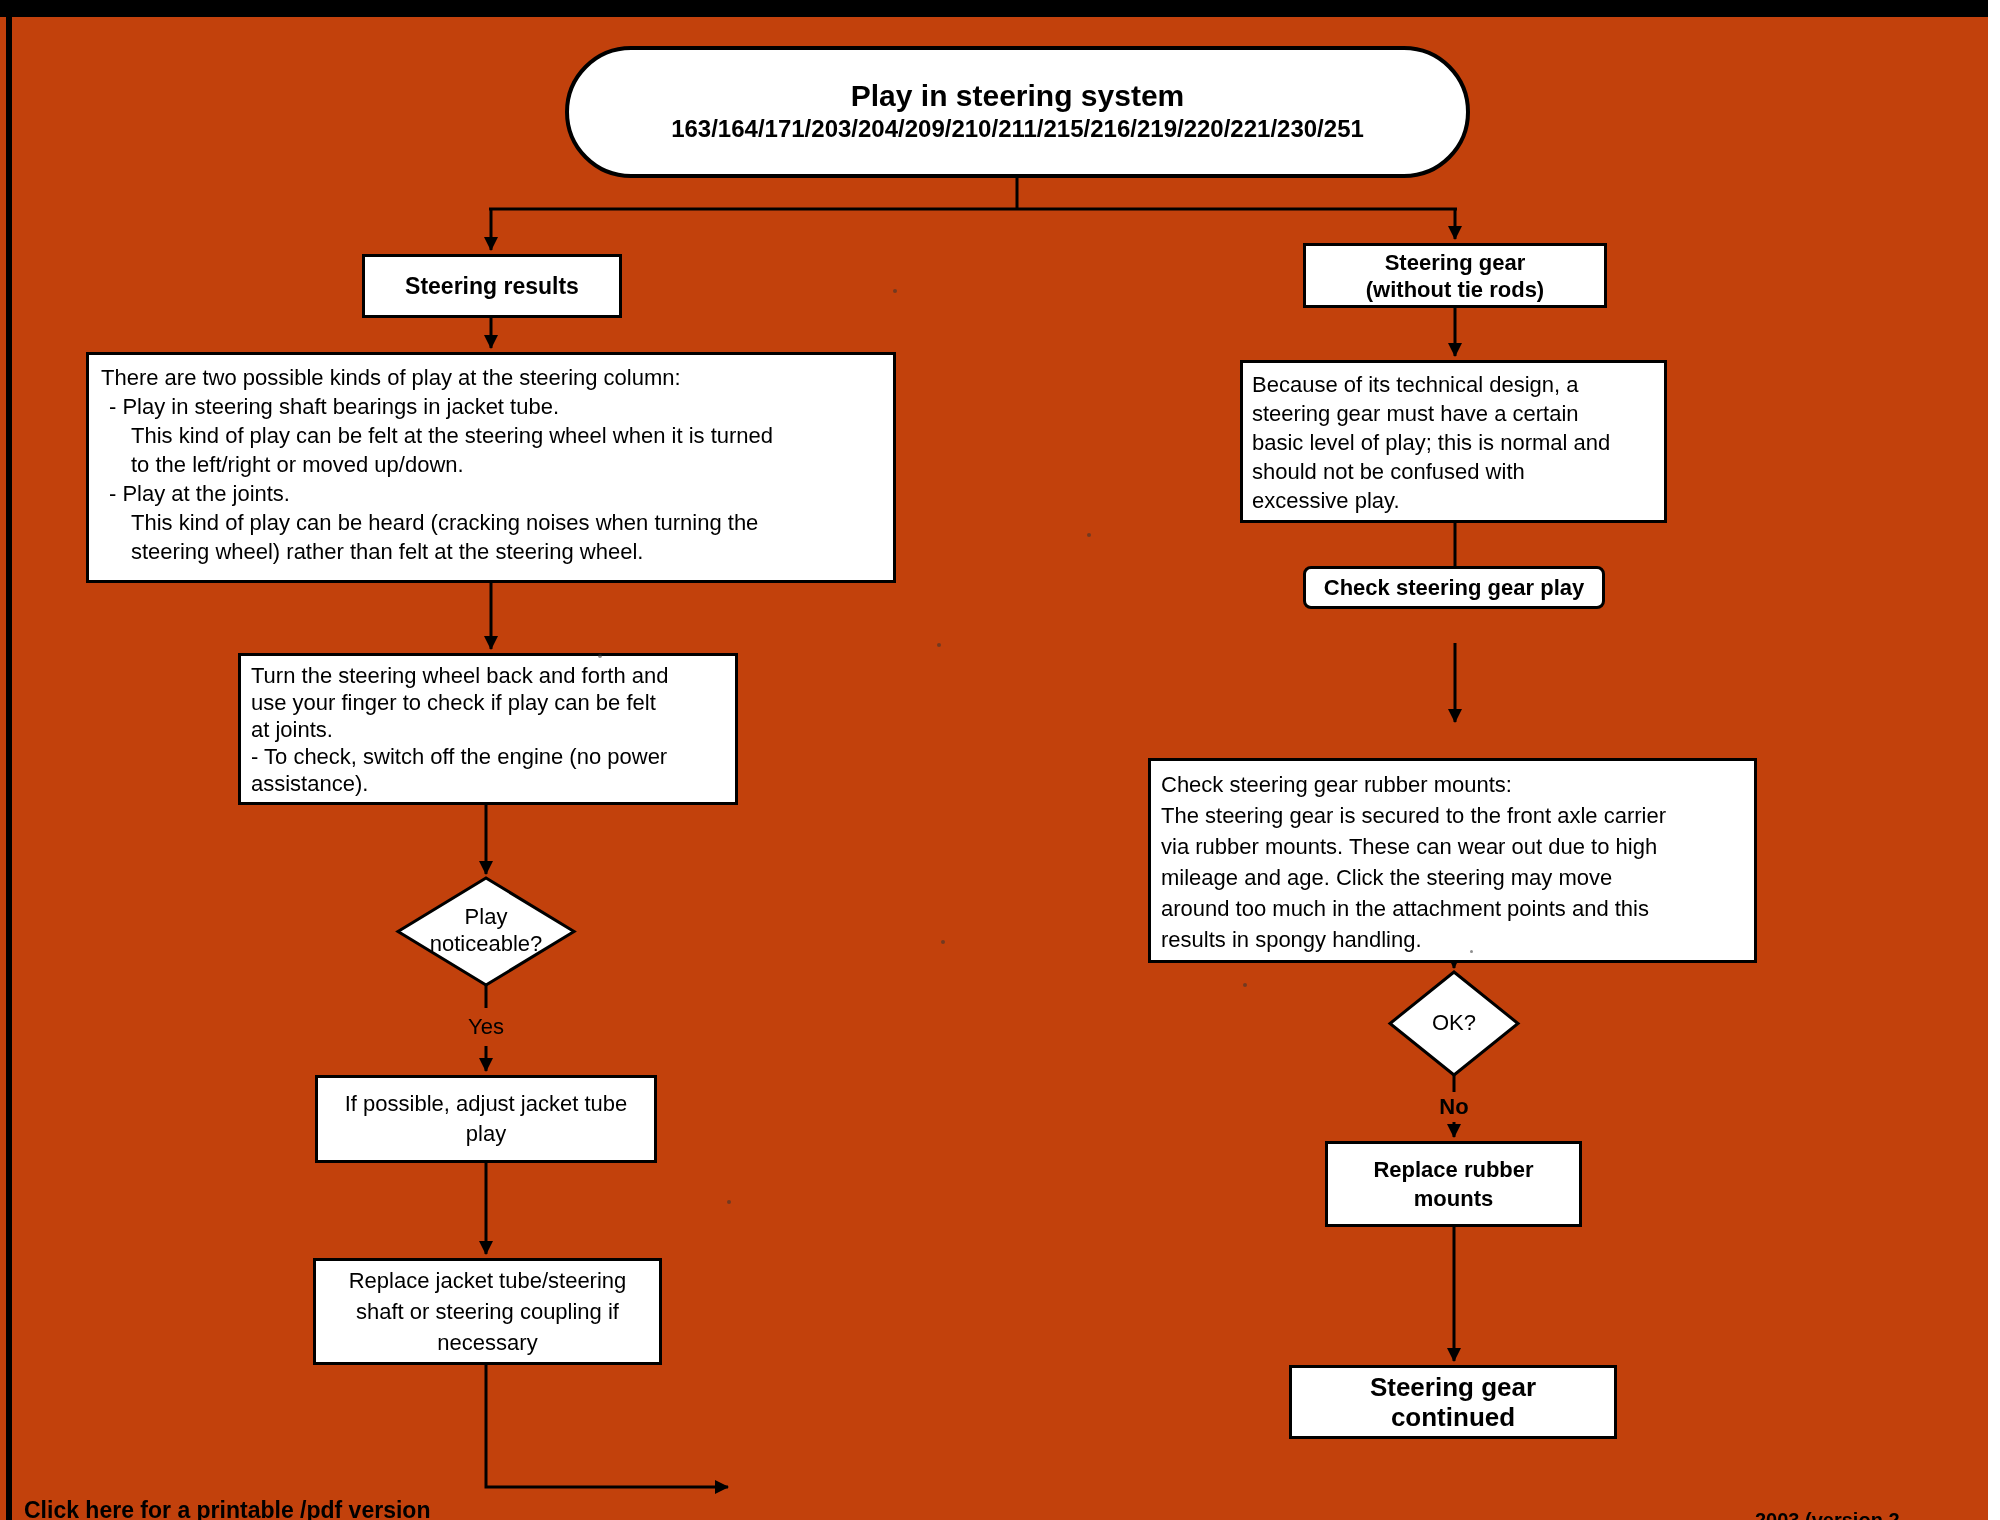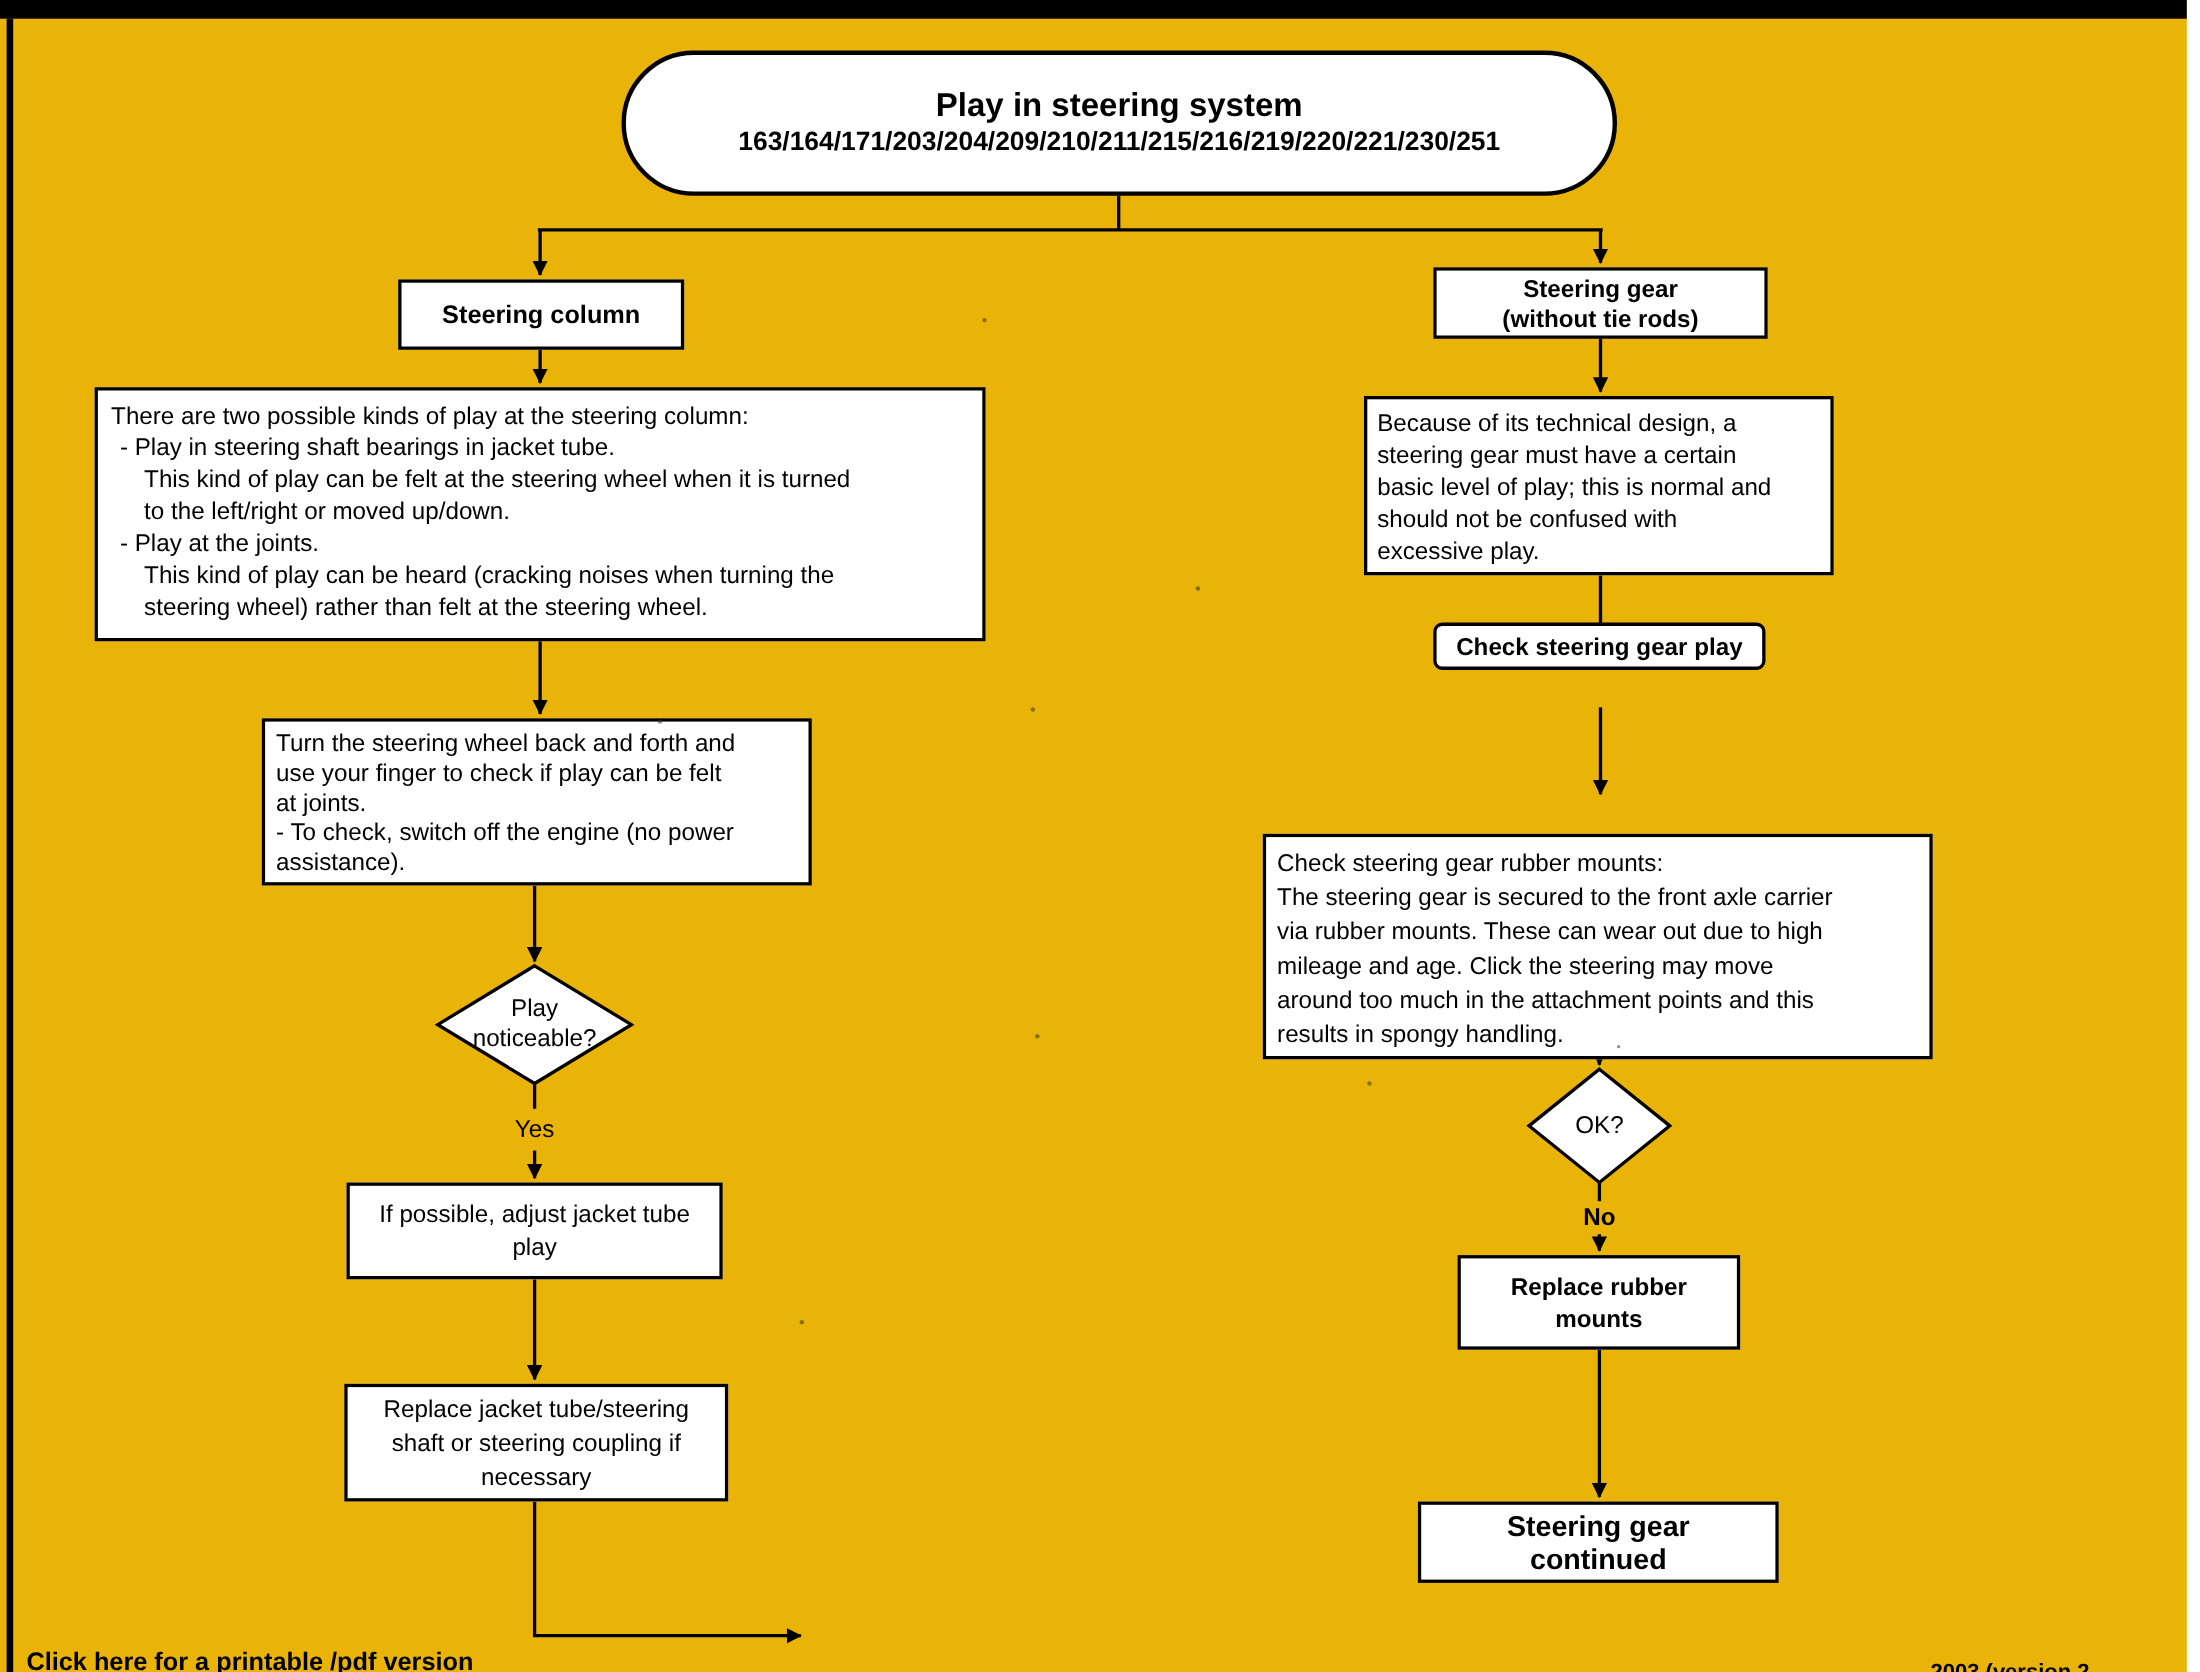--- a/index.html
+++ b/index.html
@@ -1,17 +1,17 @@
 <!DOCTYPE html>
 <html><head>
 <meta charset="utf-8">
 <style>
   html,body{margin:0;padding:0;background:#fff;}
   #page{
-    position:relative;width:1988px;height:1520px;overflow:hidden;background:#eab308;
+    position:relative;width:1988px;height:1520px;overflow:hidden;background:#c2410c;
     font-family:"Liberation Sans",sans-serif;color:#000;
     -webkit-font-smoothing:antialiased;
   }
   .box{position:absolute;box-sizing:border-box;border:3px solid #000;background:#fff;font-size:22px;line-height:29px;}
   .ctr{display:flex;flex-direction:column;align-items:center;justify-content:center;text-align:center;}
   .para{padding:8px 12px;}
   .lbl{position:absolute;text-align:center;font-size:22px;}
   .b{padding-left:30px;text-indent:-22px;}
   .i{padding-left:30px;}
   .bold{font-weight:700;}
@@ -57,21 +57,21 @@
     <polygon points="486,878 574,931.5 486,985 398,931.5" fill="#fff" stroke="#000" stroke-width="3"></polygon>
     <polygon points="1454,972 1518,1023.5 1454,1075 1390,1023.5" fill="#fff" stroke="#000" stroke-width="3"></polygon>
   </svg>
 
   <div class="box ctr" style="left:565px;top:46px;width:905px;height:132px;border-width:4px;border-radius:66px;">
     <div class="bold" style="font-size:30px;line-height:34px;">Play in steering system</div>
     <div class="bold" style="font-size:24px;line-height:32px;">163/164/171/203/204/209/210/211/215/216/219/220/221/230/251</div>
   </div>
 
   <div class="box ctr bold" style="left:362px;top:254px;width:260px;height:64px;font-size:23px;">
-    <div>Steering column</div>
+    <div>Steering results</div>
   </div>
 
   <div class="box para" style="left:86px;top:352px;width:810px;height:231px;line-height:29px;">
     <div>There are two possible kinds of play at the steering column:</div>
     <div class="b">- Play in steering shaft bearings in jacket tube.</div>
     <div class="i">This kind of play can be felt at the steering wheel when it is turned</div>
     <div class="i">to the left/right or moved up/down.</div>
     <div class="b">- Play at the joints.</div>
     <div class="i">This kind of play can be heard (cracking noises when turning the</div>
     <div class="i">steering wheel) rather than felt at the steering wheel.</div>

